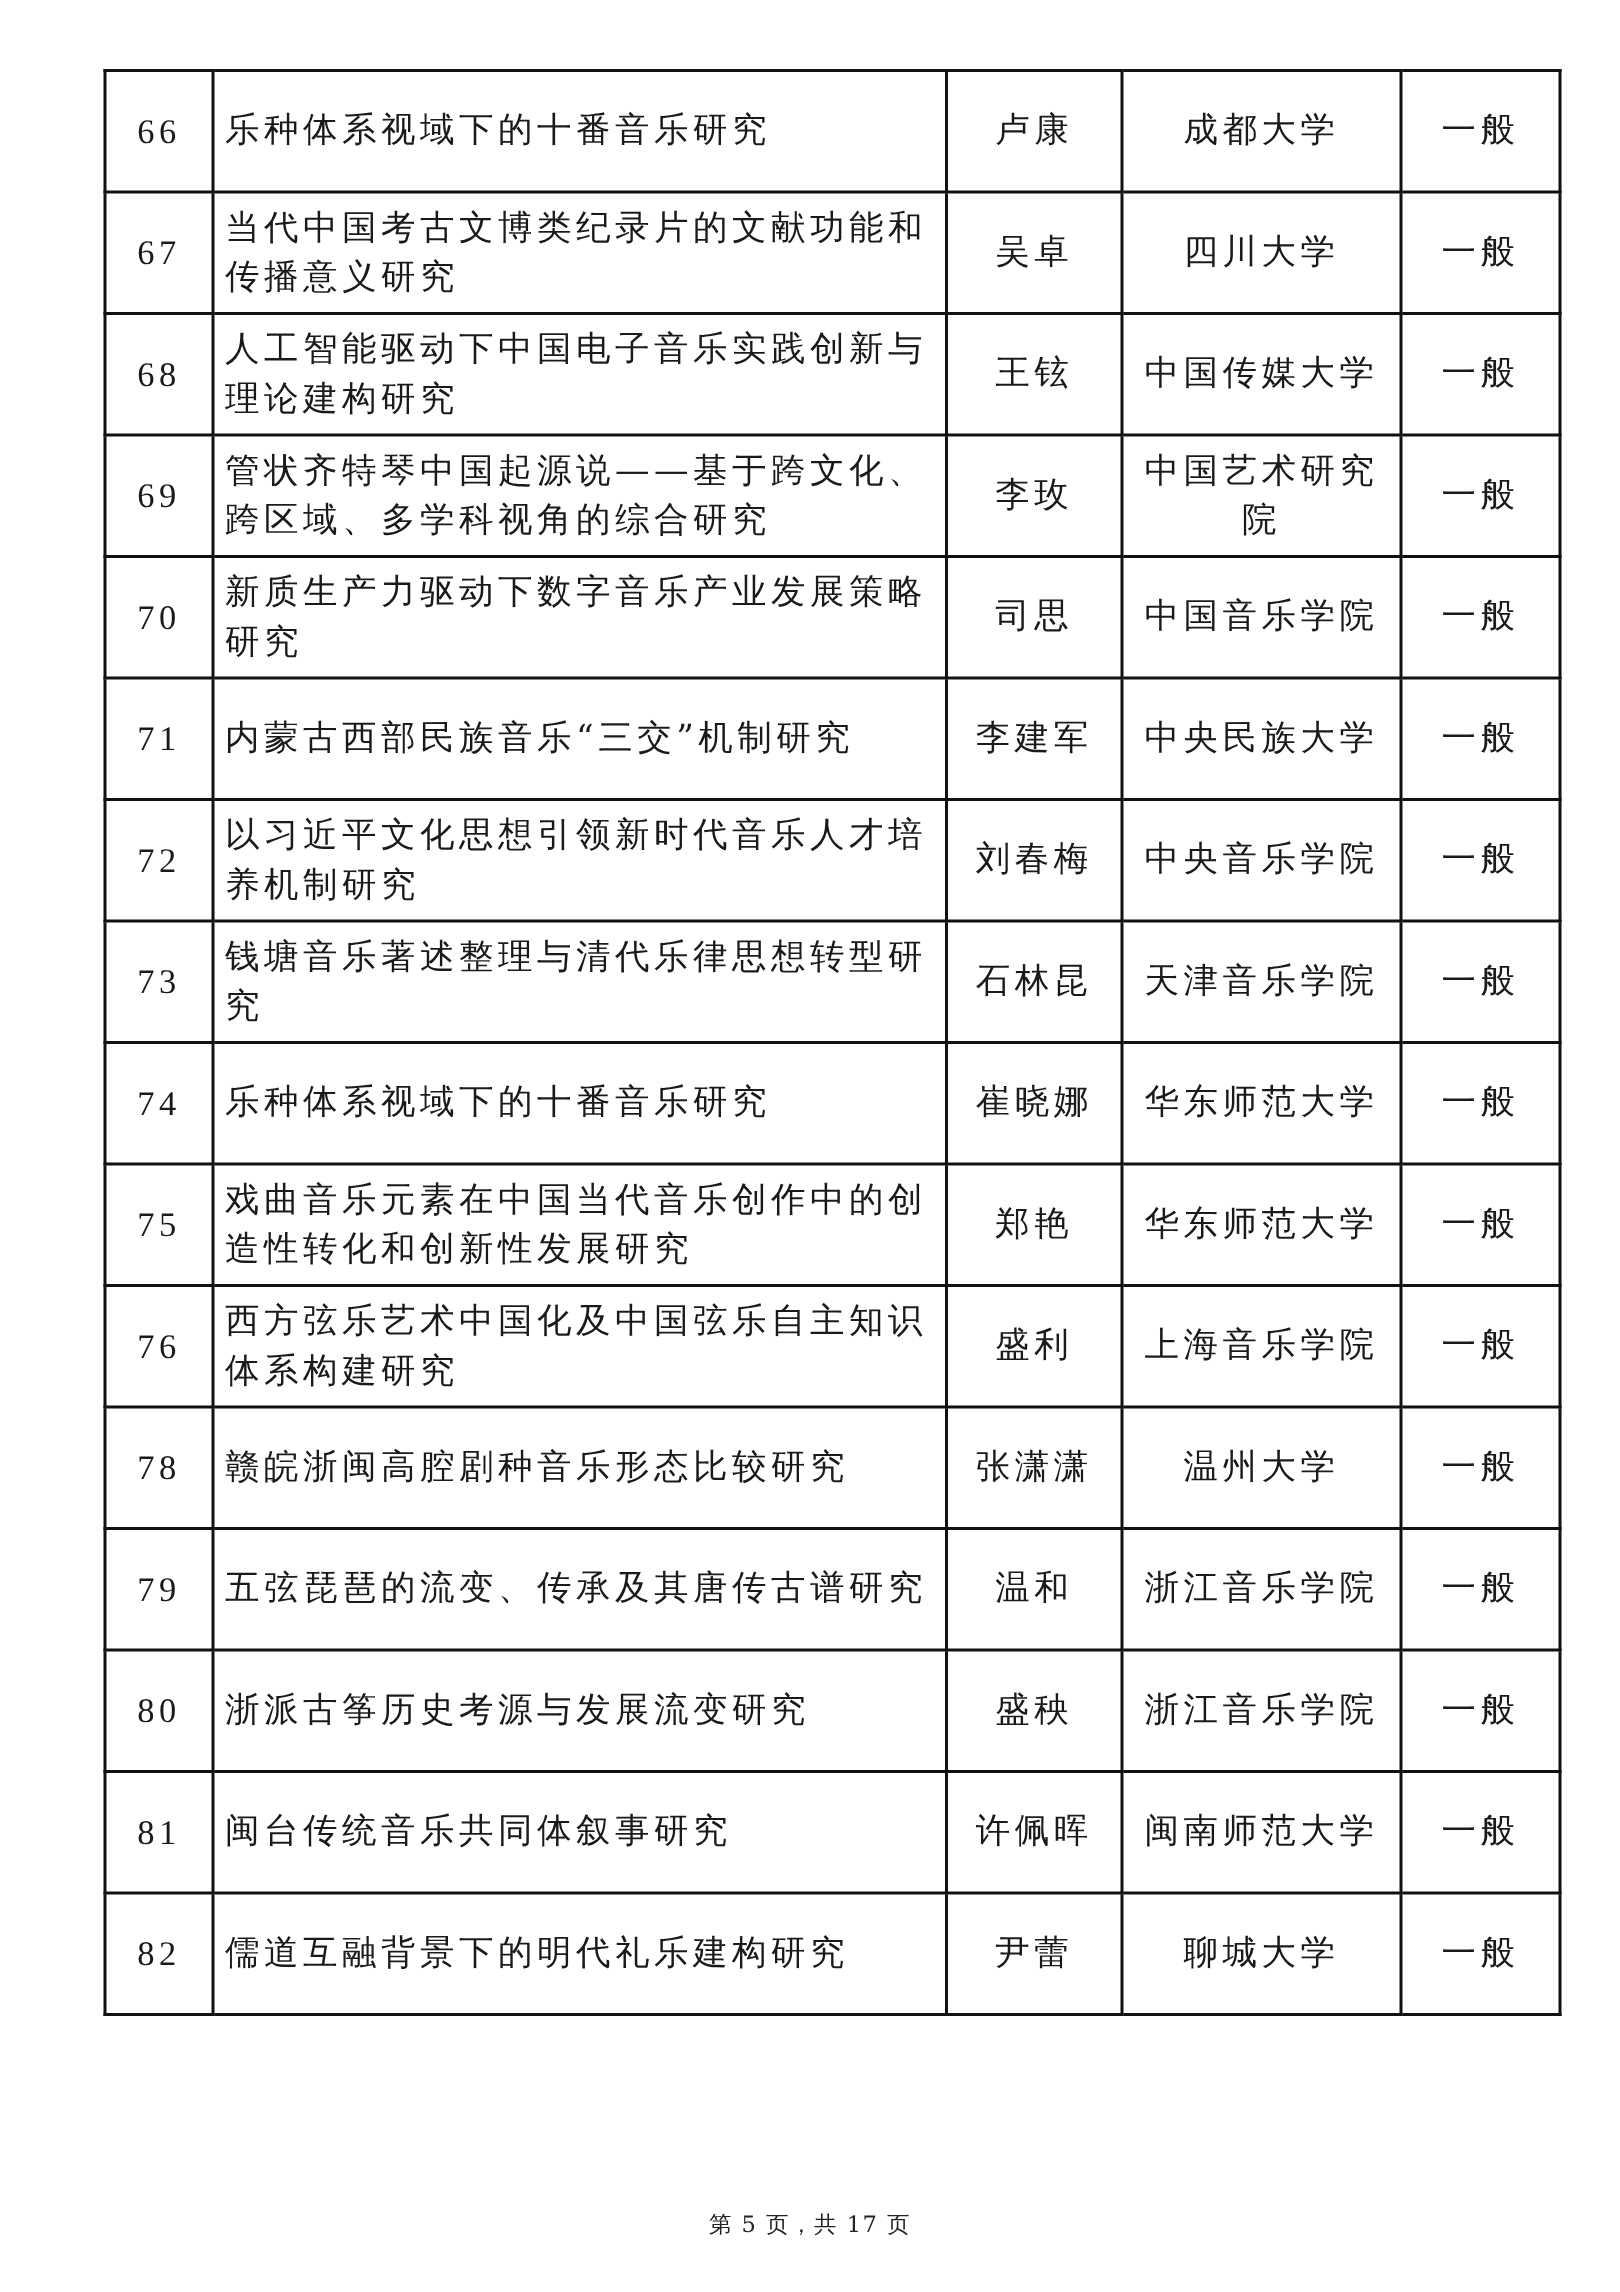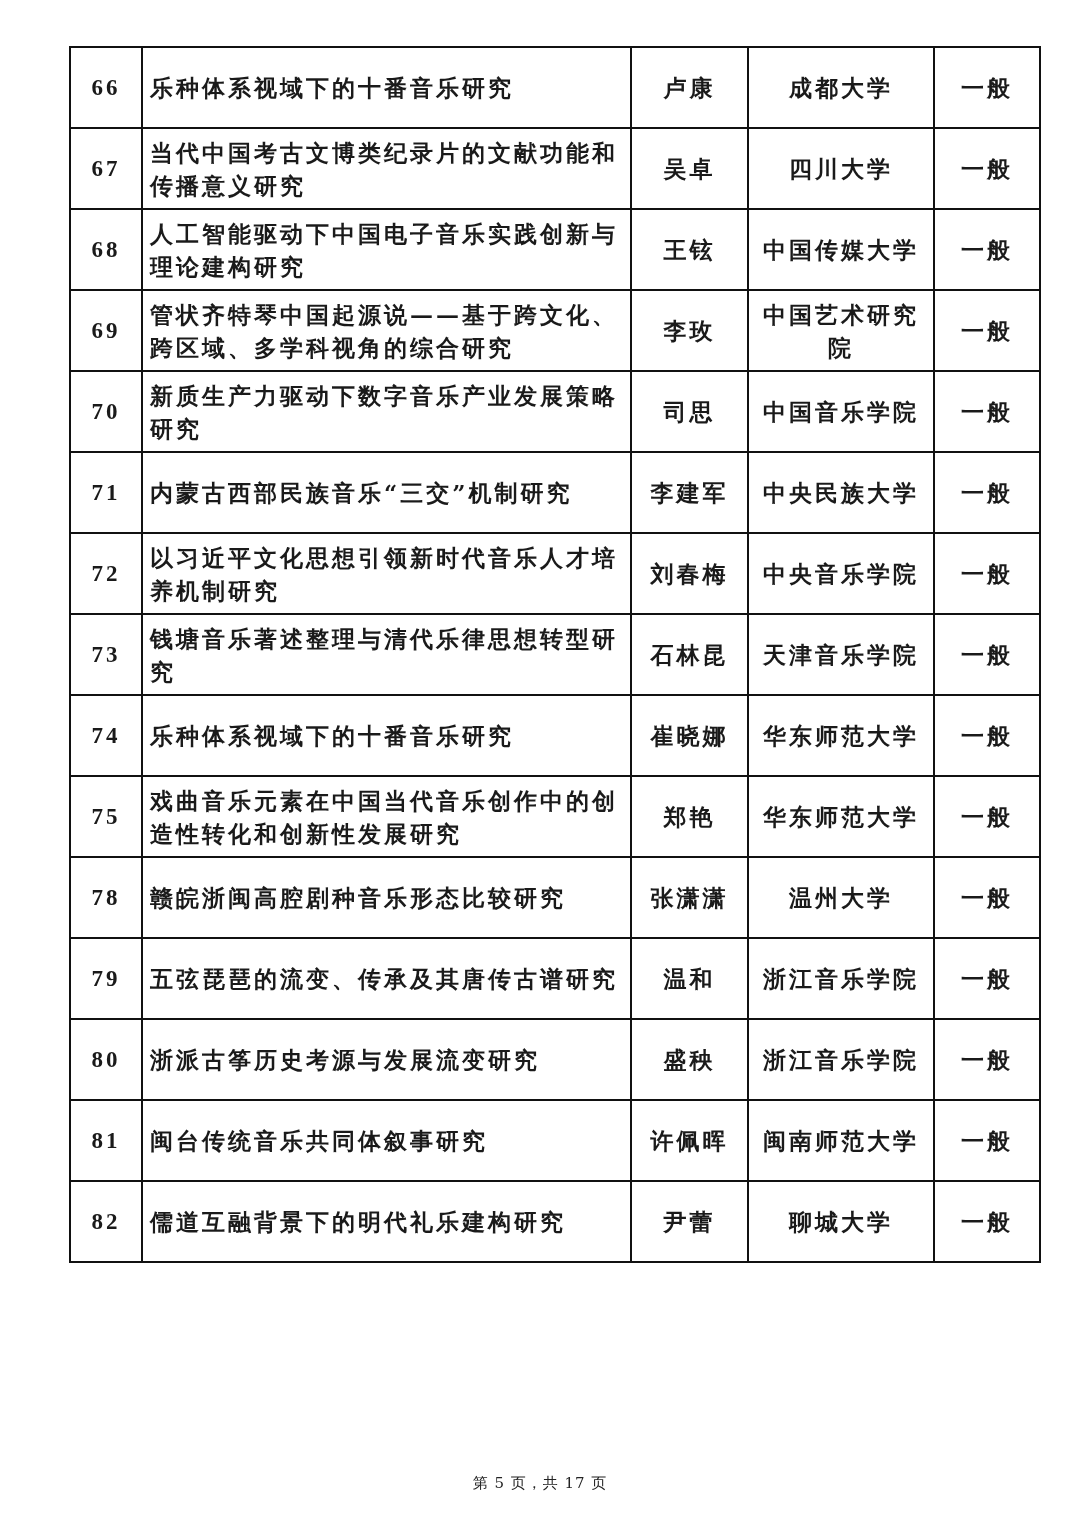--- a/index.html
+++ b/index.html
@@ -15,21 +15,20 @@
       font-family: "DejaVu Serif", "Liberation Serif", serif;
       color: #1a1a1a;
     }
     .page-table {
       position: absolute;
       left: 69px;
       top: 46px;
       width: 939px;
       border-collapse: collapse;
       table-layout: fixed;
-      font-weight: bold;
     }
     .page-table td {
       border: 2px solid #111;
       height: 79px;
       padding: 0;
       font-size: 23px;
       line-height: 33px;
       letter-spacing: 3px;
       vertical-align: middle;
     }
@@ -119,20 +118,27 @@
         <td class="col-type">一般</td>
       </tr>
       <tr>
         <td class="col-no">75</td>
         <td class="col-title">戏曲音乐元素在中国当代音乐创作中的创造性转化和创新性发展研究</td>
         <td class="col-name">郑艳</td>
         <td class="col-org">华东师范大学</td>
         <td class="col-type">一般</td>
       </tr>
       <tr>
+        <td class="col-no">76</td>
+        <td class="col-title">西方弦乐艺术中国化及中国弦乐自主知识体系构建研究</td>
+        <td class="col-name">盛利</td>
+        <td class="col-org">上海音乐学院</td>
+        <td class="col-type">一般</td>
+      </tr>
+      <tr>
         <td class="col-no">78</td>
         <td class="col-title">赣皖浙闽高腔剧种音乐形态比较研究</td>
         <td class="col-name">张潇潇</td>
         <td class="col-org">温州大学</td>
         <td class="col-type">一般</td>
       </tr>
       <tr>
         <td class="col-no">79</td>
         <td class="col-title">五弦琵琶的流变、传承及其唐传古谱研究</td>
         <td class="col-name">温和</td>

